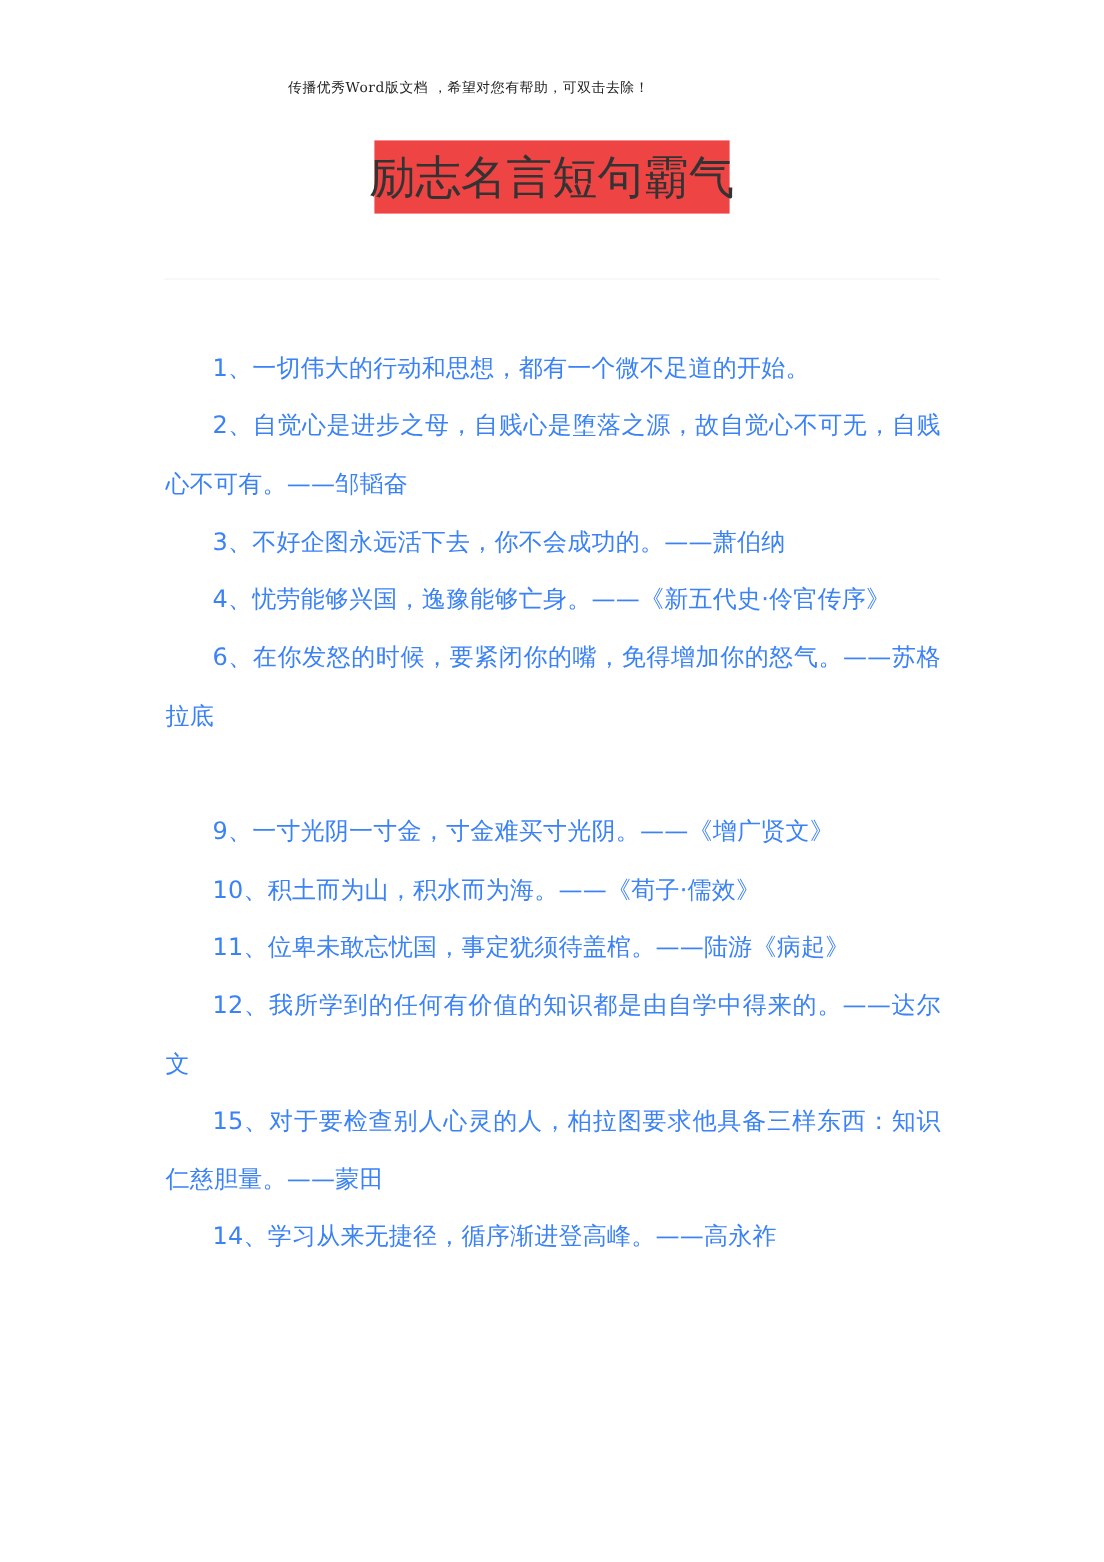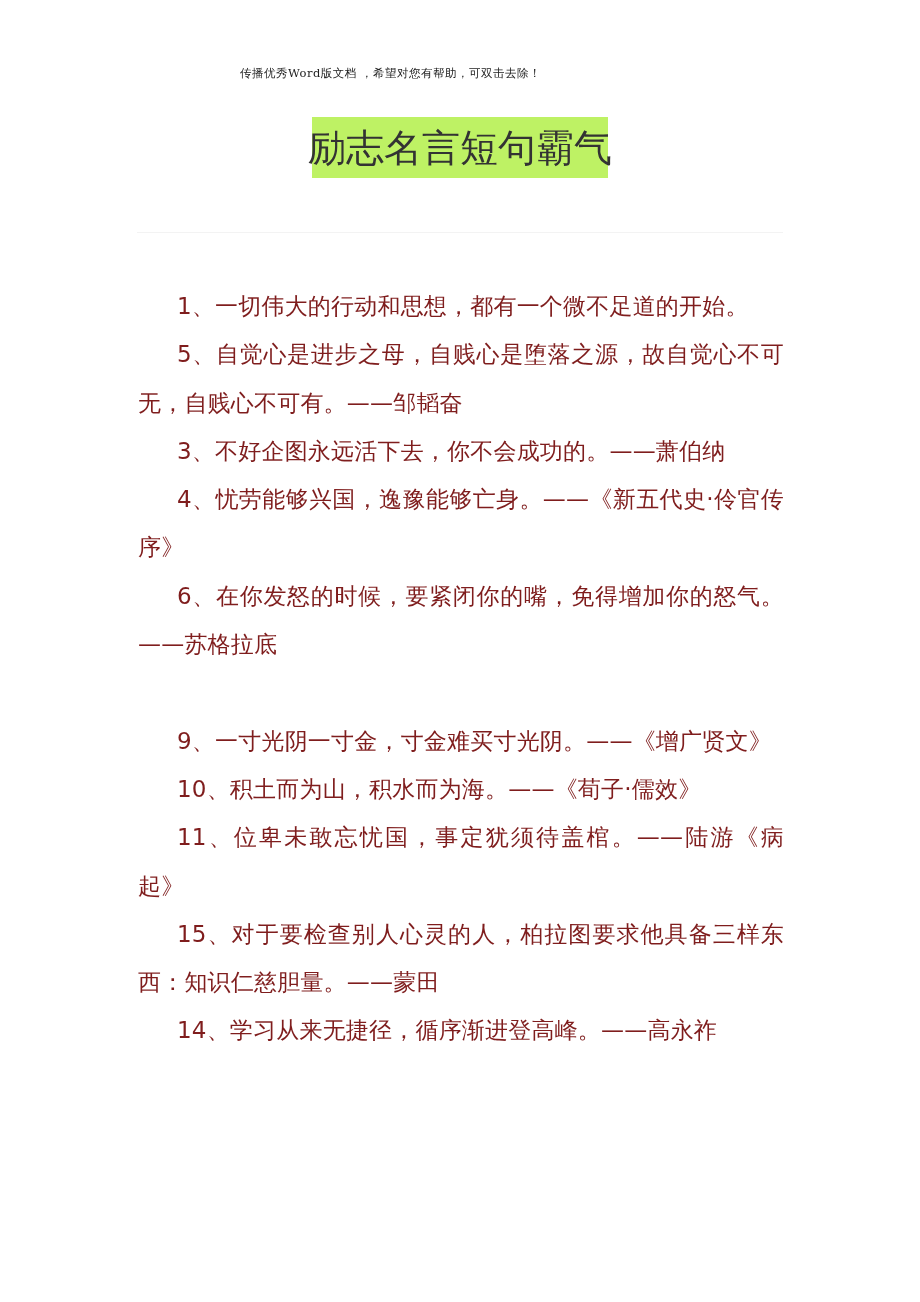--- a/index.html
+++ b/index.html
@@ -25,21 +25,21 @@
       font-size: 11.5px;
       color: #222;
       letter-spacing: 0.5px;
     }
     .title-box {
       position: absolute;
       top: 117px;
       left: 312px;
       width: 296px;
       height: 61px;
-      background: #bef264;
+      background: #ef4444;
       display: flex;
       align-items: center;
       justify-content: center;
     }
     .title {
       font-family: "DejaVu Sans", "Liberation Sans", sans-serif;
       font-size: 38px;
       color: #333333;
       letter-spacing: 0px;
       white-space: nowrap;
@@ -53,48 +53,49 @@
       height: 1px;
       background: #f3f3f3;
     }
     .content {
       position: absolute;
       top: 282px;
       left: 138px;
       width: 646px;
     }
     .para {
-      font-size: 23px;
+      font-size: 20px;
       line-height: 48.3px;
       text-indent: 39px;
       margin: 0;
-      color: #7f1d1d;
+      color: #3b82f6;
       text-align: justify;
       letter-spacing: 0.2px;
     }
     .spacer {
       height: 48.3px;
     }
   </style>
 </head>
 <body>
 
 <div class="page-header">传播优秀Word版文档 ，希望对您有帮助，可双击去除！</div>
 
 <div class="title-box">
   <div class="title">励志名言短句霸气</div>
 </div>
 
 <div class="divider"></div>
 
 <div class="content">
   <p class="para">1、一切伟大的行动和思想，都有一个微不足道的开始。</p>
-  <p class="para">5、自觉心是进步之母，自贱心是堕落之源，故自觉心不可无，自贱心不可有。——邹韬奋</p>
+  <p class="para">2、自觉心是进步之母，自贱心是堕落之源，故自觉心不可无，自贱心不可有。——邹韬奋</p>
   <p class="para">3、不好企图永远活下去，你不会成功的。——萧伯纳</p>
   <p class="para">4、忧劳能够兴国，逸豫能够亡身。——《新五代史·伶官传序》</p>
   <p class="para">6、在你发怒的时候，要紧闭你的嘴，免得增加你的怒气。——苏格拉底</p>
   <div class="spacer"></div>
   <p class="para">9、一寸光阴一寸金，寸金难买寸光阴。——《增广贤文》</p>
   <p class="para">10、积土而为山，积水而为海。——《荀子·儒效》</p>
   <p class="para">11、位卑未敢忘忧国，事定犹须待盖棺。——陆游《病起》</p>
+  <p class="para">12、我所学到的任何有价值的知识都是由自学中得来的。——达尔文</p>
   <p class="para">15、对于要检查别人心灵的人，柏拉图要求他具备三样东西：知识仁慈胆量。——蒙田</p>
   <p class="para">14、学习从来无捷径，循序渐进登高峰。——高永祚</p>
 </div>
 
 </body></html>

